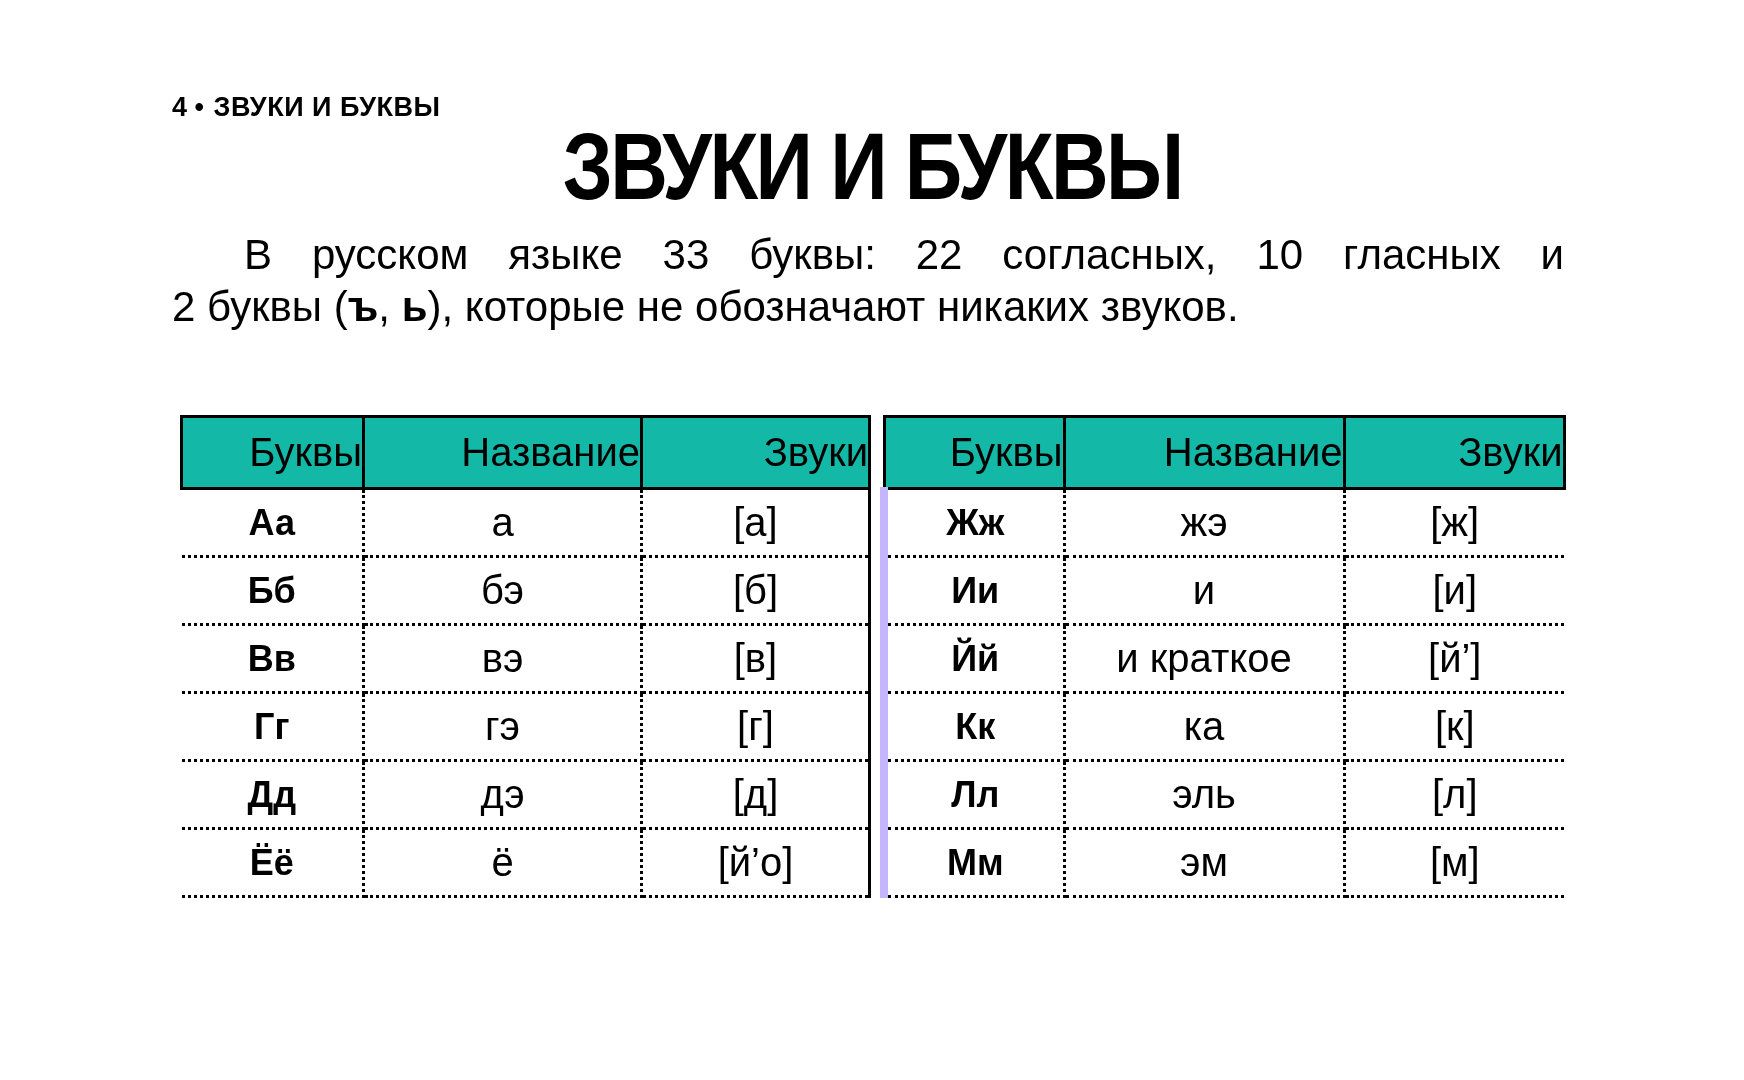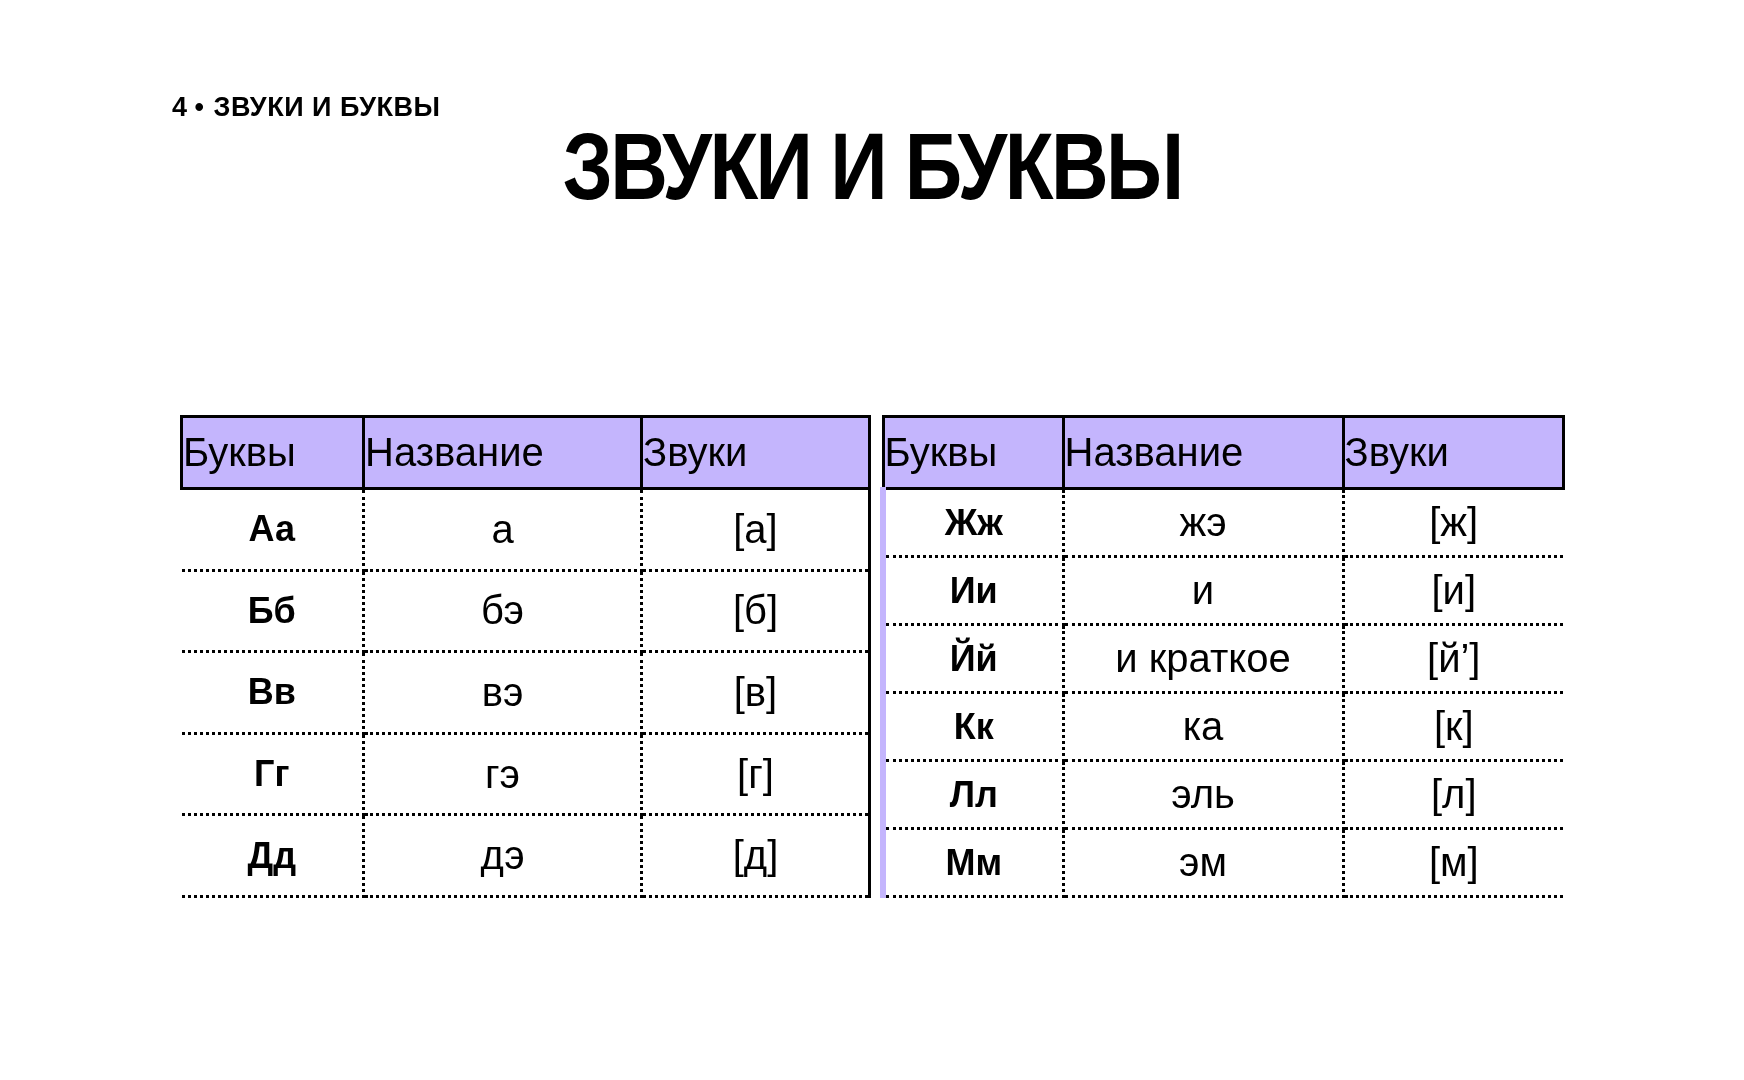--- a/index.html
+++ b/index.html
@@ -71,56 +71,60 @@
     top: 415px;
     display: flex;
     gap: 9px;
   }
   table { border-collapse: collapse; table-layout: fixed; }
   .t1 { width: 688px; }
   .t2 { width: 680px; }
 
   th {
     height: 72px;
-    background: #c4b5fd;
+    background: #14b8a6;
     font-weight: 400;
     font-size: 40px;
-    text-align: left;
+    text-align: right;
     vertical-align: middle;
     border: 3px solid #000;
   }
   td {
     height: 68px;
     text-align: center;
     vertical-align: middle;
     font-size: 40px;
     border-bottom: 3px dotted #000;
   }
   td.c-let { font-weight: 700; font-size: 36px; }
 
   
   .t1 td:nth-child(1), .t1 td:nth-child(2),
   .t2 td:nth-child(1), .t2 td:nth-child(2) {
     border-right: 3px dotted #000;
   }
   
   .t1 td:nth-child(3) { border-right: 3px solid #000; }
-  .t2 td:nth-child(1) { border-left: 6px solid #c4b5fd; }
+  .t2 td:nth-child(1) { border-left: 8px solid #c4b5fd; }
 </style>
 </head>
 <body>
 
 <div class="page">
 
   <div class="running-head"><span>4</span><span class="bullet">•</span><span>ЗВУКИ И БУКВЫ</span></div>
 
   <div class="main-title">
     <span class="t">ЗВУКИ И БУКВЫ</span>
   </div>
 
+  <div class="intro">
+    <div class="l1">В русском языке 33 буквы: 22 согласных, 10 гласных и</div>
+    <div class="l2"><span>2 буквы (</span><span class="b">ъ</span><span>, </span><span class="b">ь</span><span>), которые не обозначают никаких звуков.</span></div>
+  </div>
 
   <div class="tables">
 
     <table class="t1">
       <colgroup>
           <col style="width:182px">
           <col style="width:278px">
           <col style="width:228px">
         </colgroup>
       <thead>
@@ -149,20 +153,25 @@
         <tr>
           <td class="c-let">Гг</td>
           <td class="c-name">гэ</td>
           <td class="c-snd">[г]</td>
         </tr>
         <tr>
           <td class="c-let">Дд</td>
           <td class="c-name">дэ</td>
           <td class="c-snd">[д]</td>
         </tr>
+        <tr>
+          <td class="c-let">Ёё</td>
+          <td class="c-name">ё</td>
+          <td class="c-snd">[й’о]</td>
+        </tr>
       </tbody>
     </table>
 
     <table class="t2">
       <colgroup>
           <col style="width:180px">
           <col style="width:280px">
           <col style="width:220px">
         </colgroup>
       <thead>

